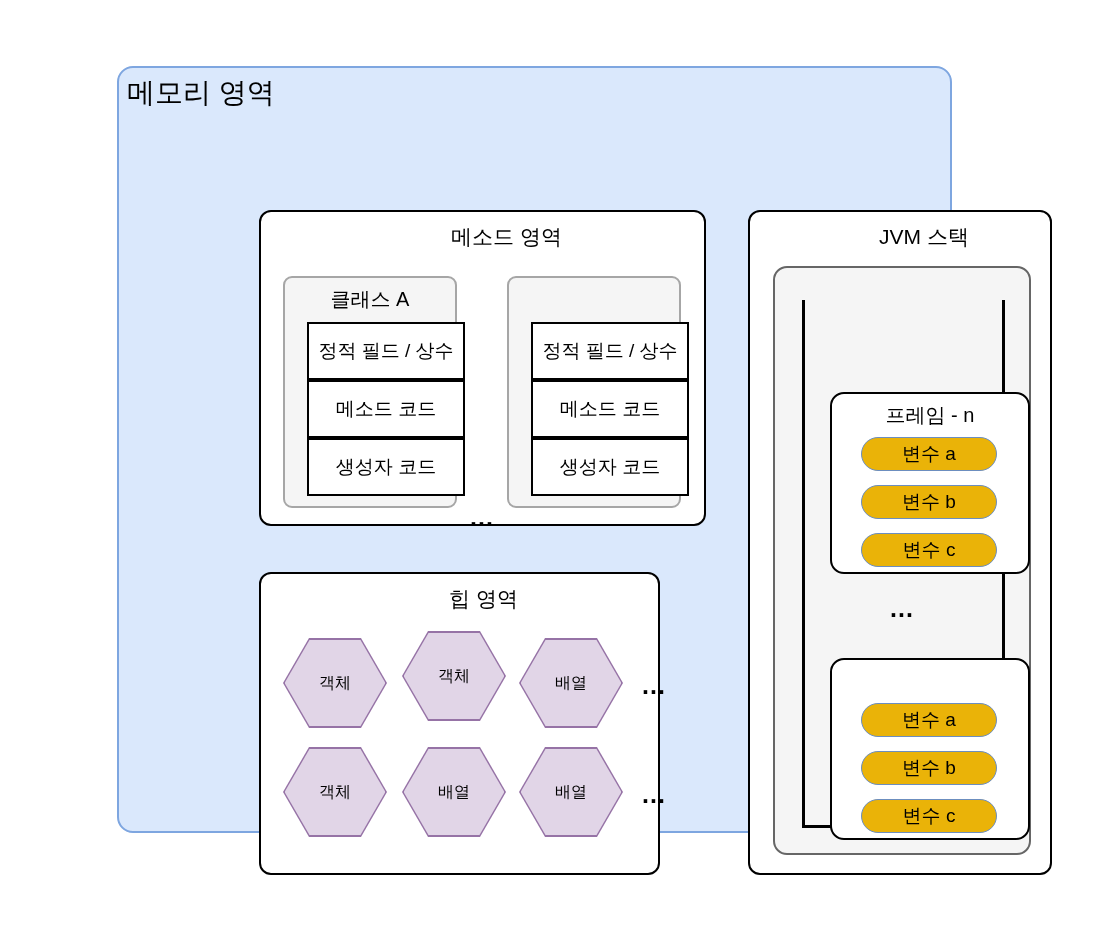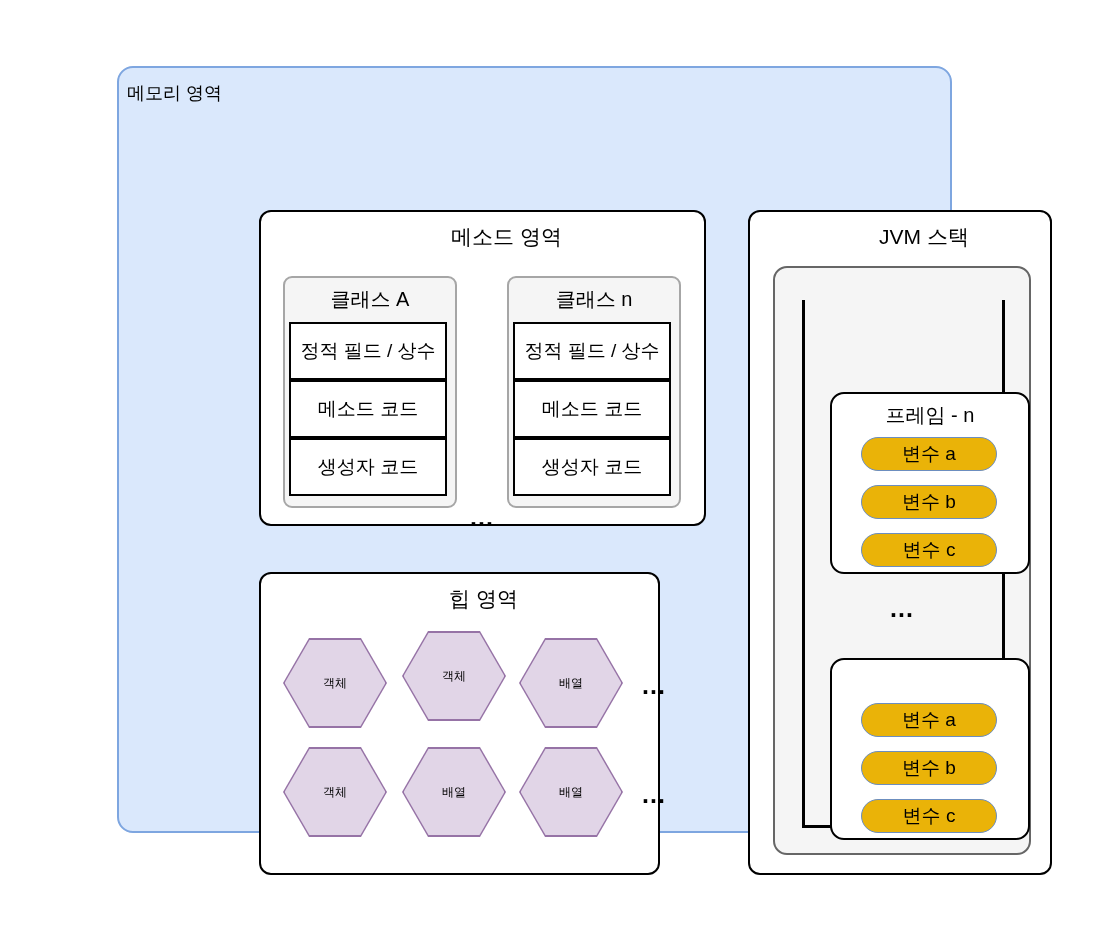--- a/index.html
+++ b/index.html
@@ -25,21 +25,21 @@
     height: 767px;
     box-sizing: border-box;
     background: #dae8fc;
     border: 2px solid #7ea6e0;
     border-radius: 16px;
   }
   #memory-area-title {
     position: absolute;
     left: 8px;
     top: 12px;
-    font-size: 18px;
+    font-size: 28px;
     line-height: 26px;
     white-space: nowrap;
   }
 
   
   .panel {
     position: absolute;
     box-sizing: border-box;
     background: #ffffff;
     border: 2.5px solid #000000;
@@ -82,21 +82,21 @@
     position: absolute;
     left: 0; right: 0;
     top: 9px;
     text-align: center;
     font-size: 20px;
     line-height: 25px;
     white-space: nowrap;
   }
   .class-member {
     position: absolute;
-    left: 4px;
+    left: 22px;
     width: 158px;
     height: 58px;
     box-sizing: border-box;
     background: #ffffff;
     border: 2.5px solid #000000;
     display: flex;
     align-items: center;
     justify-content: center;
     font-size: 19px;
     white-space: nowrap;
@@ -143,21 +143,21 @@
     background: #e1d5e7;
     -webkit-clip-path: polygon(25% 0%, 75% 0%, 100% 50%, 75% 100%, 25% 100%, 0% 50%);
     clip-path: polygon(25% 0%, 75% 0%, 100% 50%, 75% 100%, 25% 100%, 0% 50%);
   }
   .hex-label {
     position: absolute;
     inset: 0;
     display: flex;
     align-items: center;
     justify-content: center;
-    font-size: 12px;
+    font-size: 16px;
     white-space: nowrap;
   }
   .heap-ellipsis {
     position: absolute;
     width: 46px;
     text-align: center;
     font-size: 25px;
     font-weight: bold;
     letter-spacing: 1px;
     line-height: 20px;
@@ -263,21 +263,20 @@
     <div class="panel-title">메소드 영역</div>
 
     <div class="class-box" id="class-box-0">
       <div class="class-title">클래스 A</div>
       <div class="class-member m0">정적 필드 / 상수</div>
       <div class="class-member m1">메소드 코드</div>
       <div class="class-member m2">생성자 코드</div>
     </div>
 
     <div class="class-box" id="class-box-1">
-      <div class="class-title">클래스 n</div>
       <div class="class-member m0">정적 필드 / 상수</div>
       <div class="class-member m1">메소드 코드</div>
       <div class="class-member m2">생성자 코드</div>
     </div>
 
     <div id="class-ellipsis">...</div>
   </div>
 
   <div class="panel" id="heap-area">
     <div class="panel-title">힙 영역</div>

